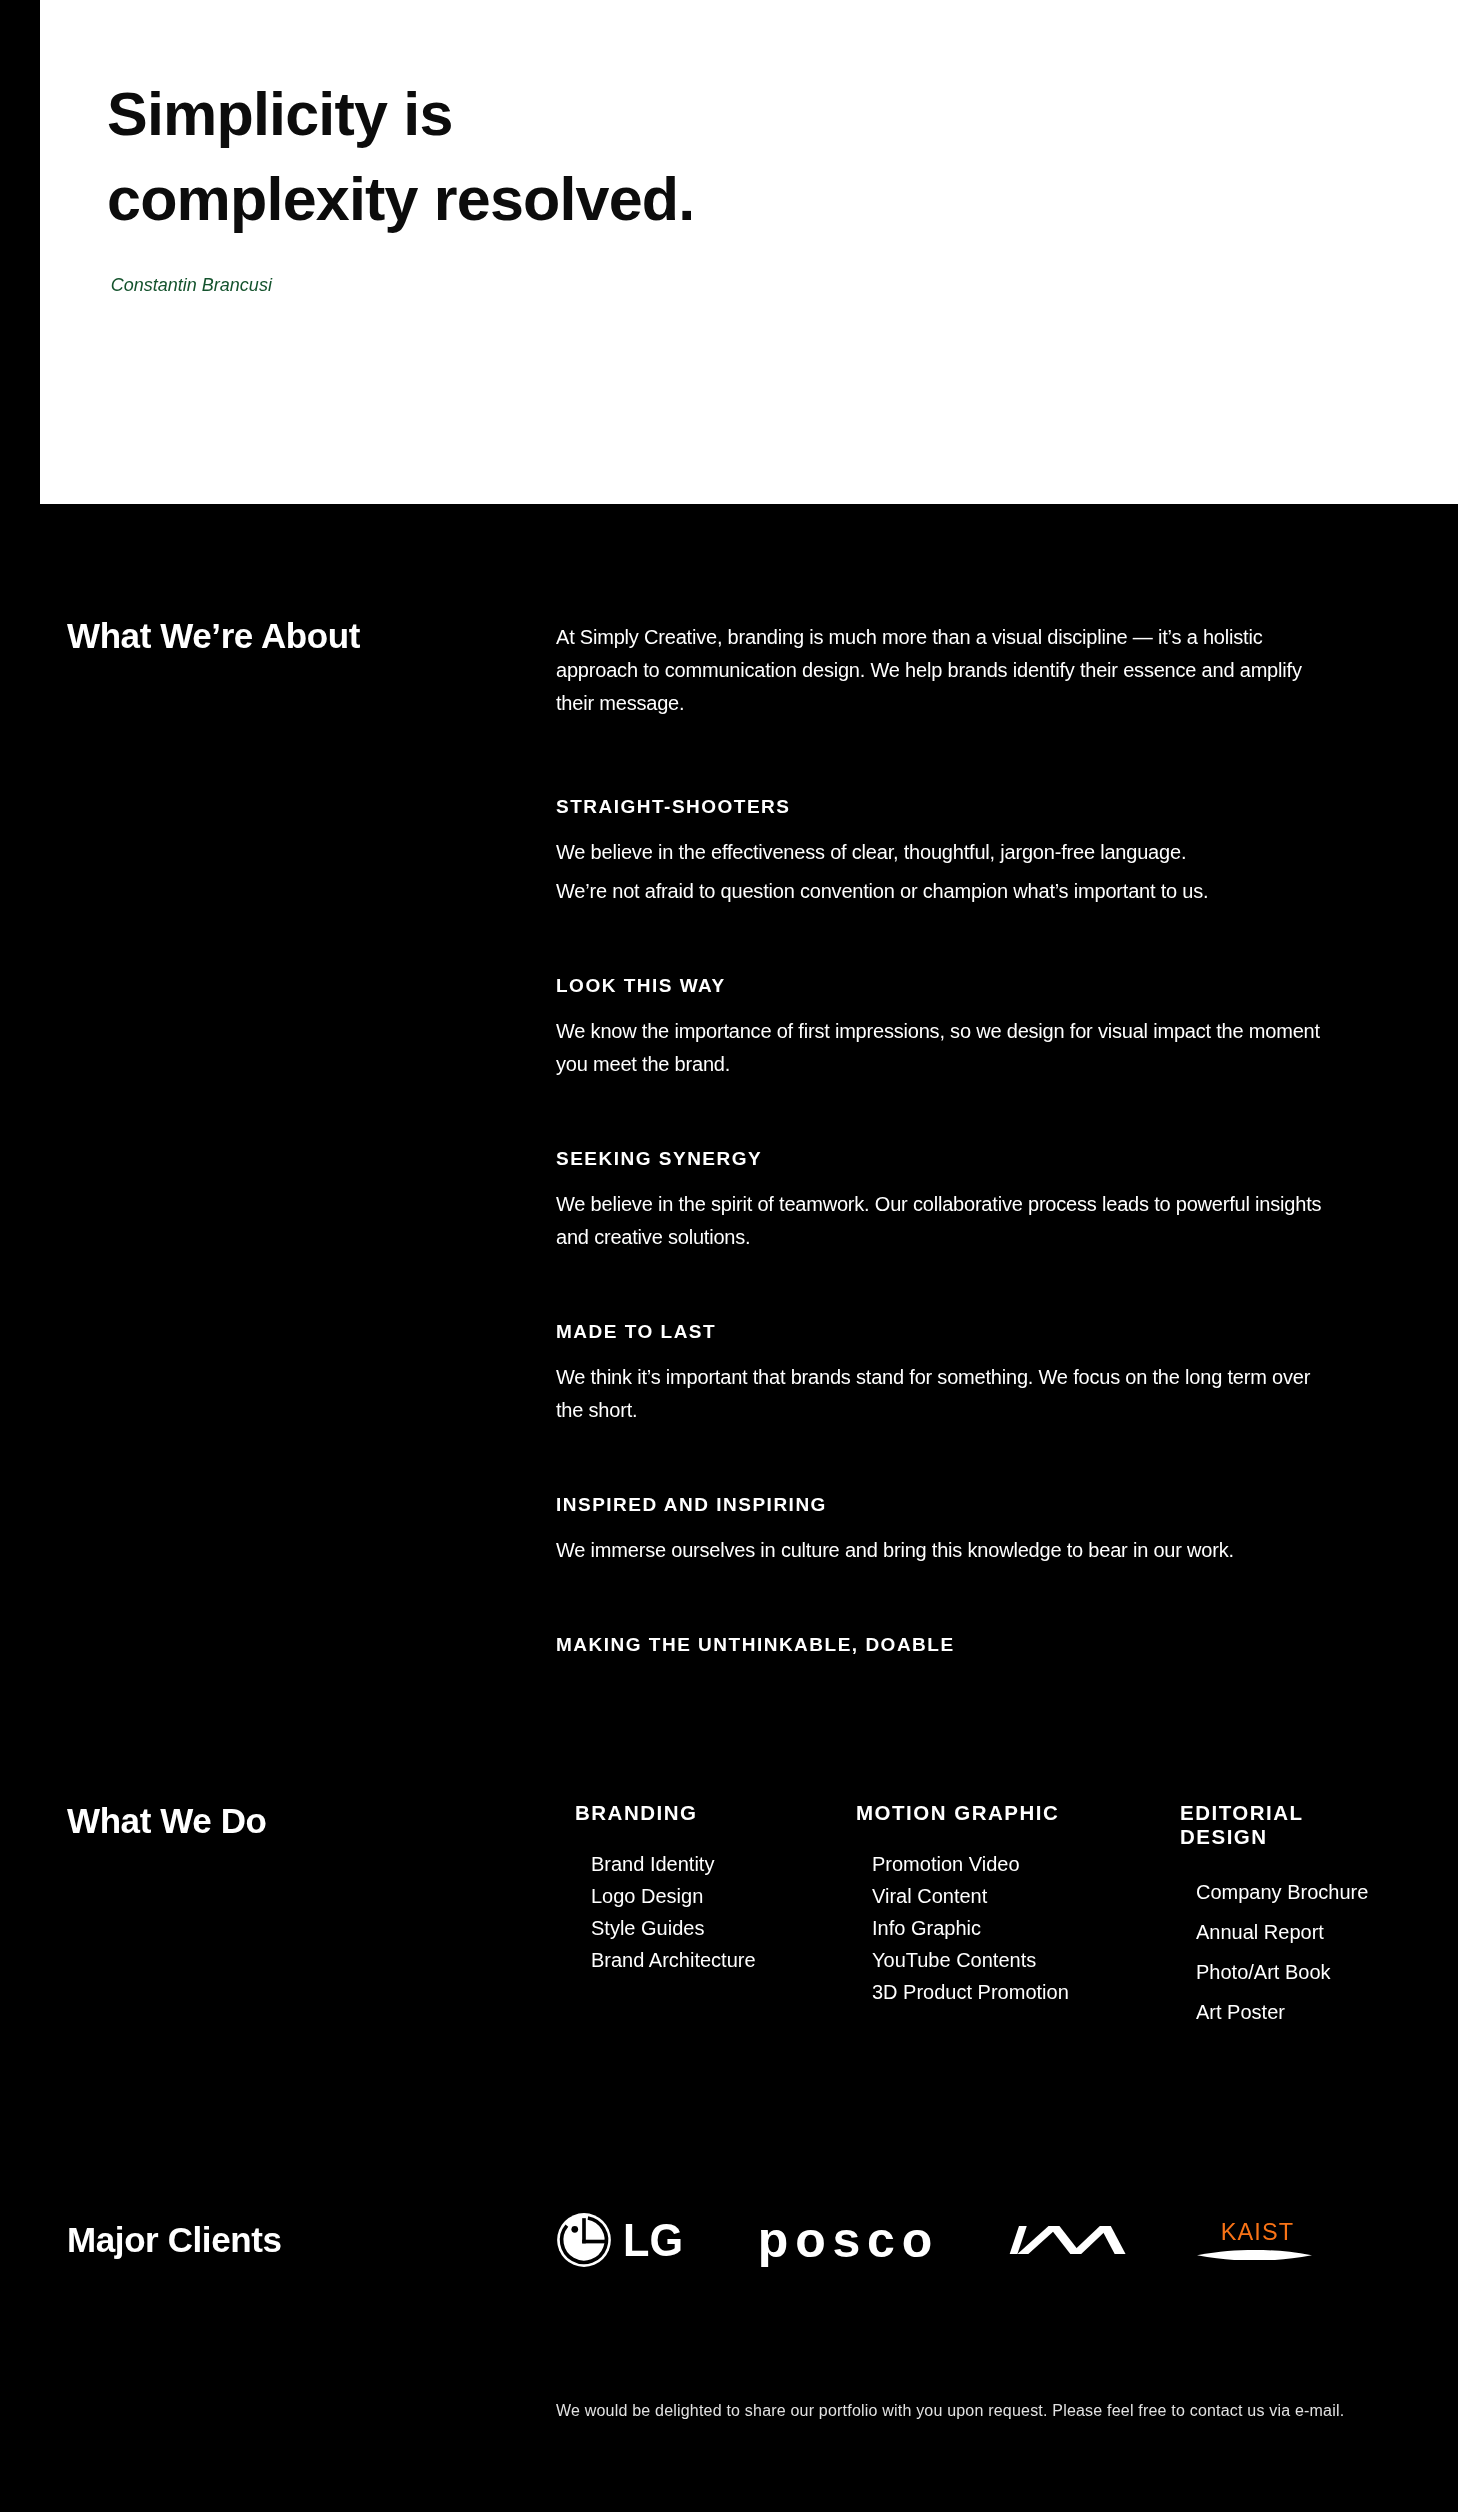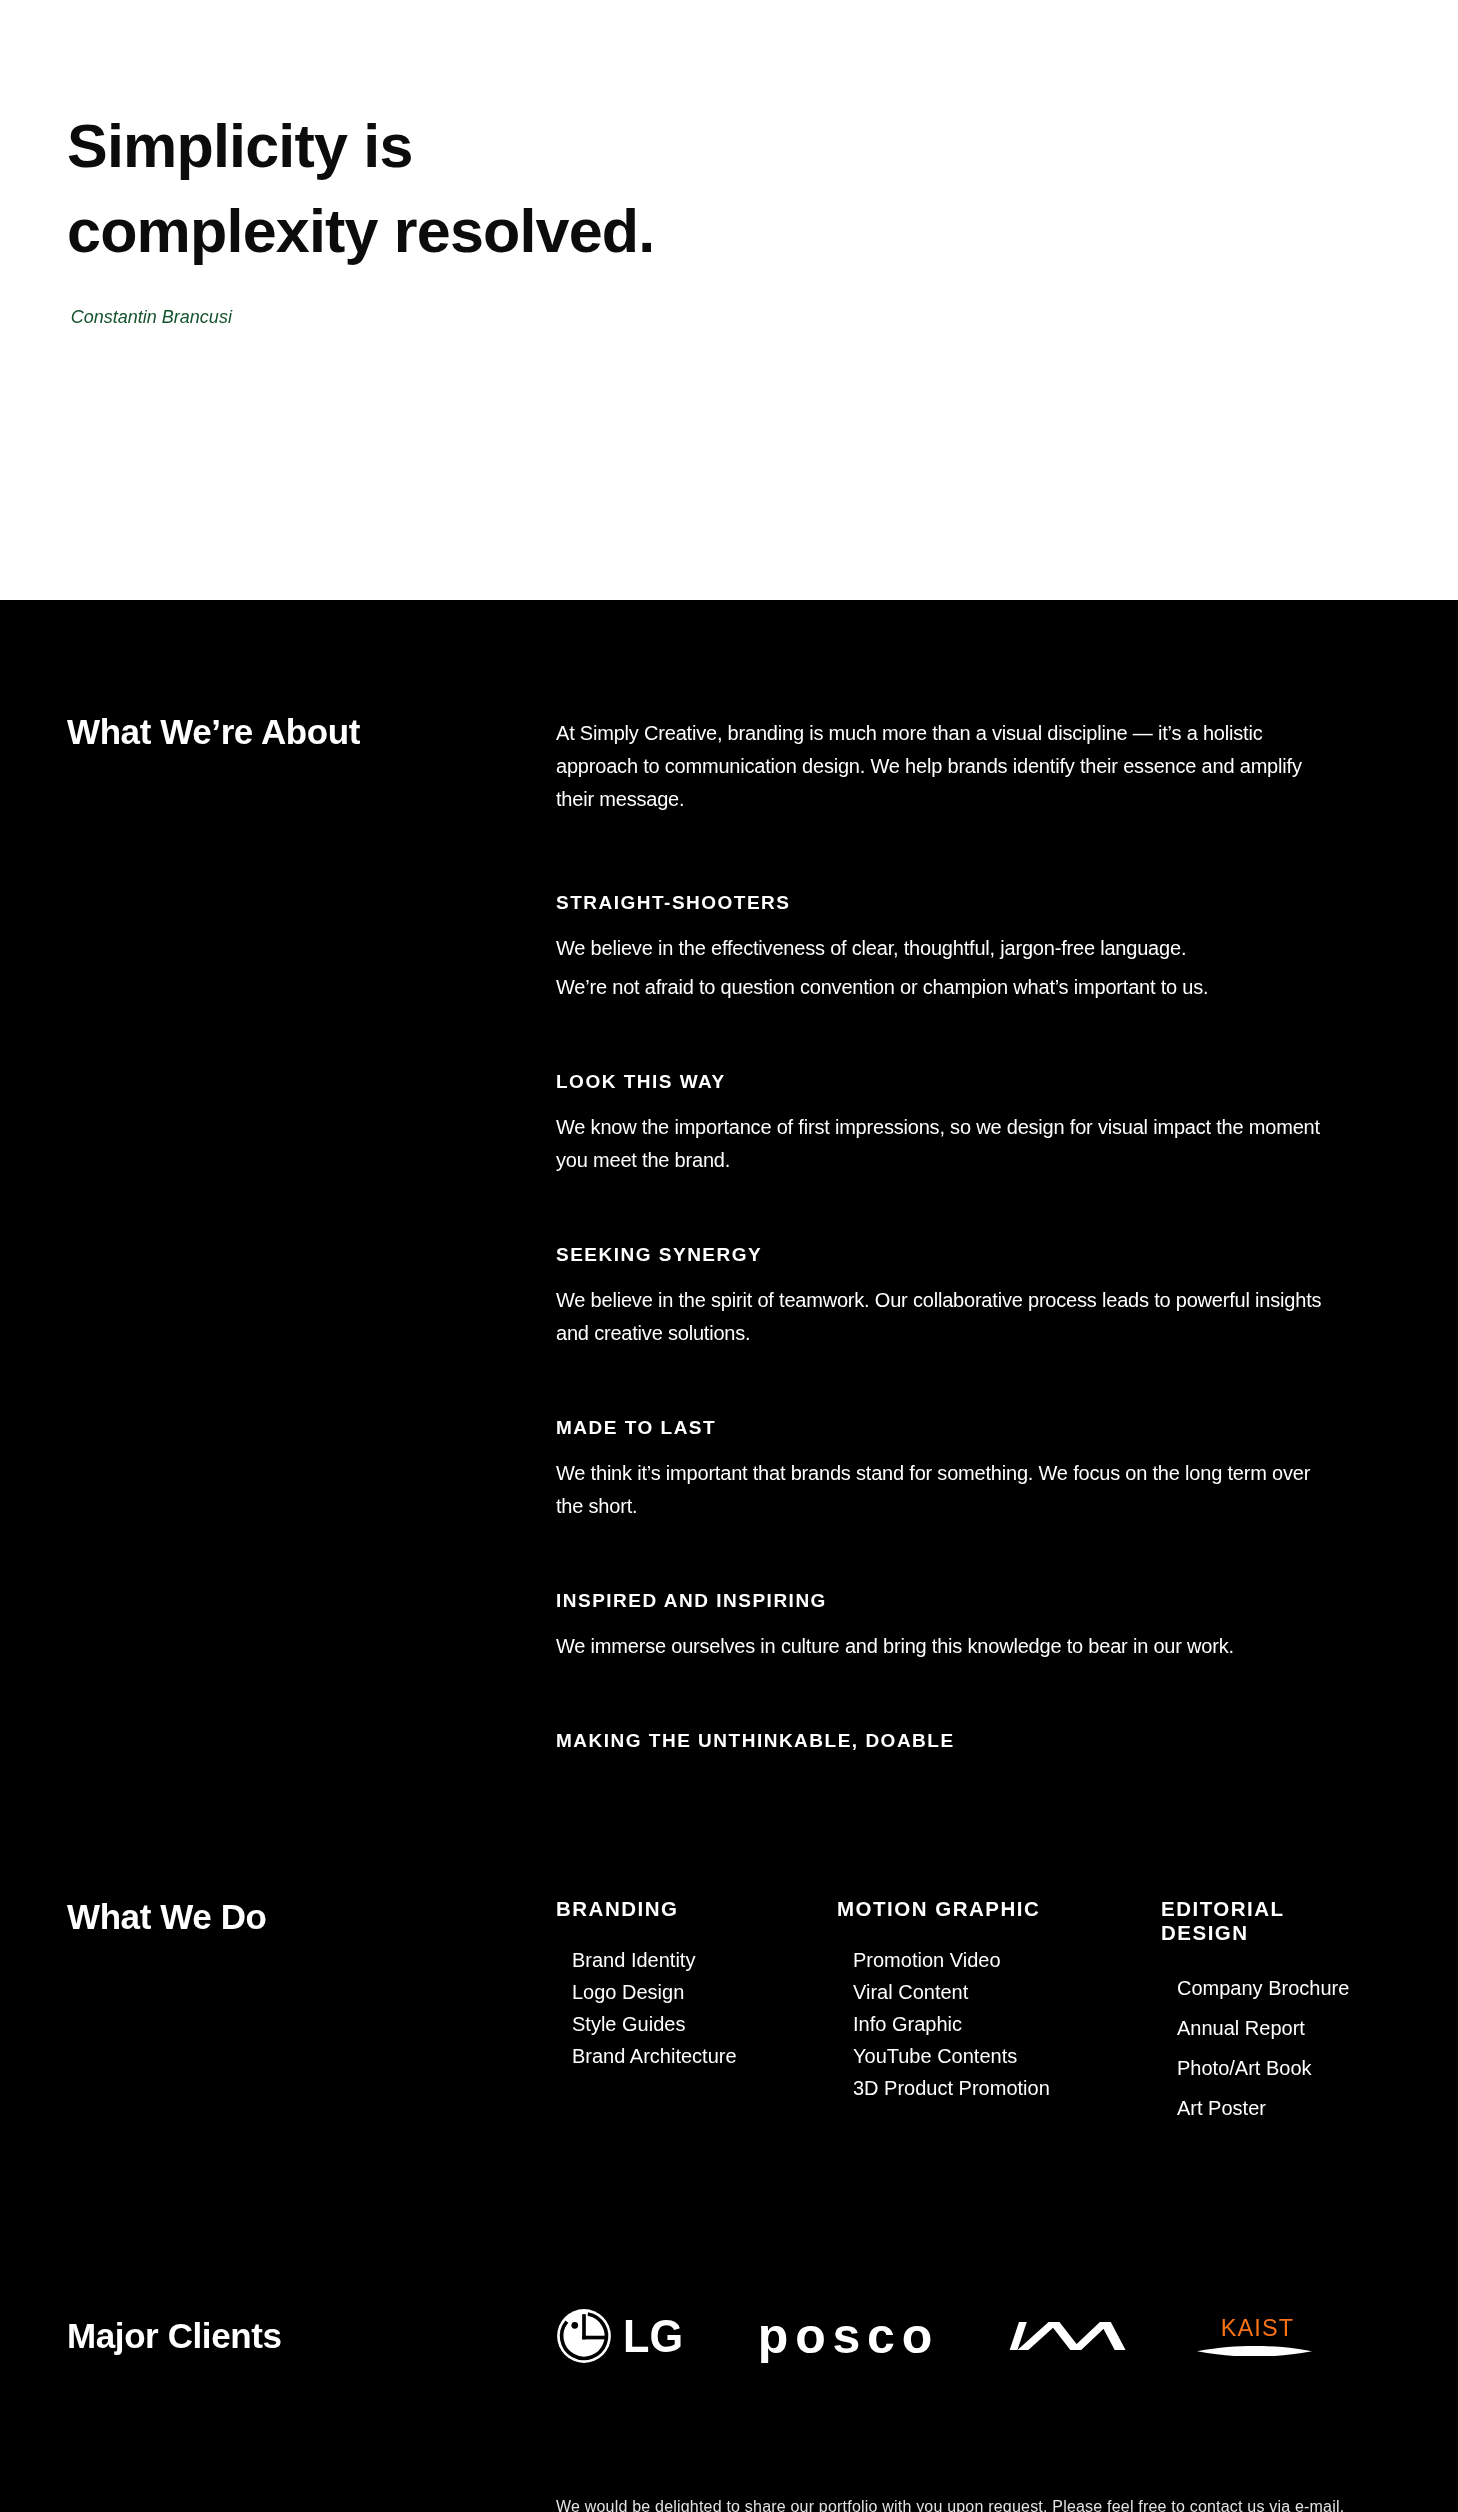--- a/index.html
+++ b/index.html
@@ -5,23 +5,24 @@
   html,body { margin:0; padding:0; }
   body {
     width:1458px; height:2512px;
     background:#000;
     font-family:"Liberation Sans", sans-serif;
     -webkit-font-smoothing:antialiased;
   }
   
   .hero {
     background:#fff;
-    height:600px;
+    height:504px;
     box-sizing:border-box;
-    padding:104px 0 0 67px;
+    padding:72px 0 0 67px;
+    margin-left:40px;
   }
   .hero h1 {
     margin:0;
     font-size:61px;
     line-height:85px;
     font-weight:700;
     letter-spacing:-0.8px;
     color:#0c0c0c;
   }
   .hero .attribution {
@@ -66,21 +67,21 @@
   }
   .sub p {
     margin:0 0 6px 0;
     font-size:20px;
     line-height:33px;
     max-width:775px;
     letter-spacing:-0.2px;
   }
   .sub p:last-child { margin-bottom:0; }
   
-  .services { margin-top:127px; }
+  .services { margin-top:127px;gap:19px; }
   .services .content-col { display:flex; }
   .svc-col h4 {
     margin:0 0 23px 0;
     font-size:20.5px;
     font-weight:700;
     letter-spacing:1.5px;
   }
   .svc-col ul { list-style:none; margin:16px; padding:0; }
   .svc-col li { font-size:20px; line-height:32px; }
   .svc-col.wide-space li { line-height:40px; }

